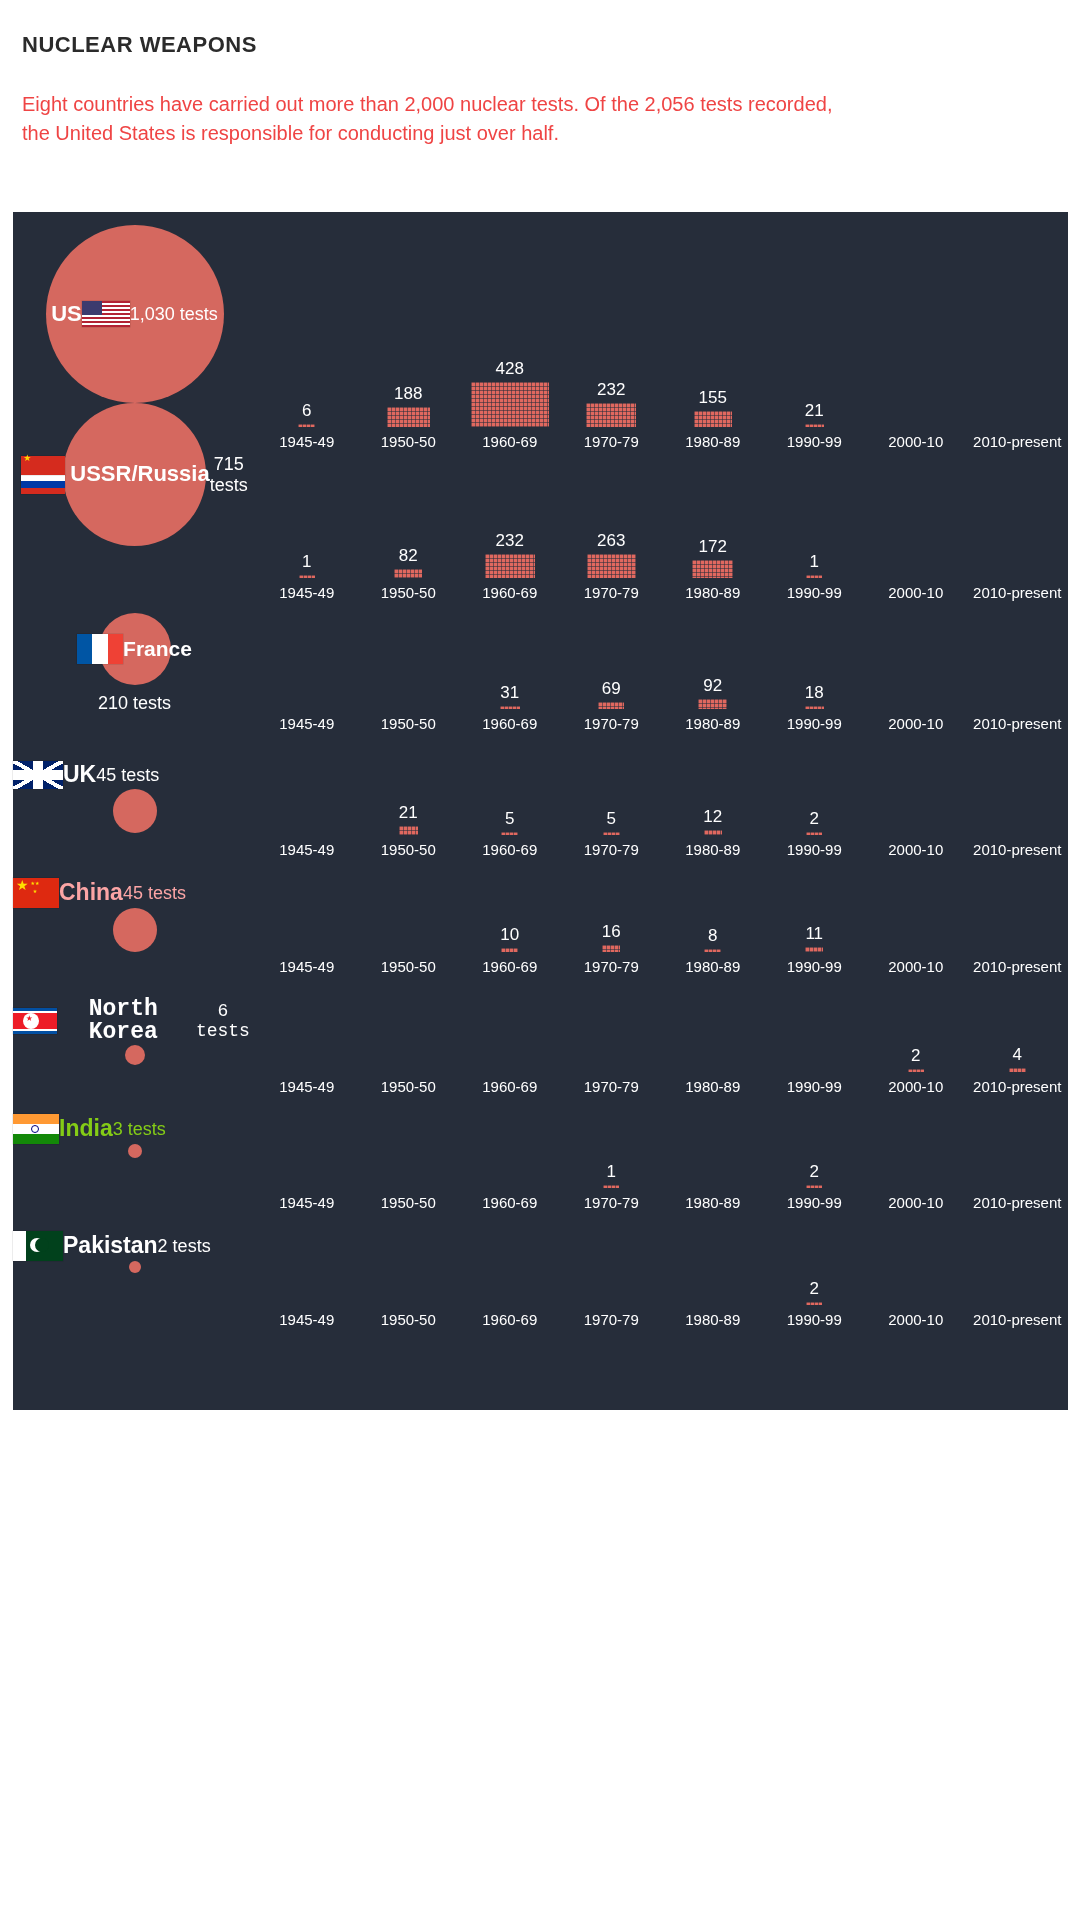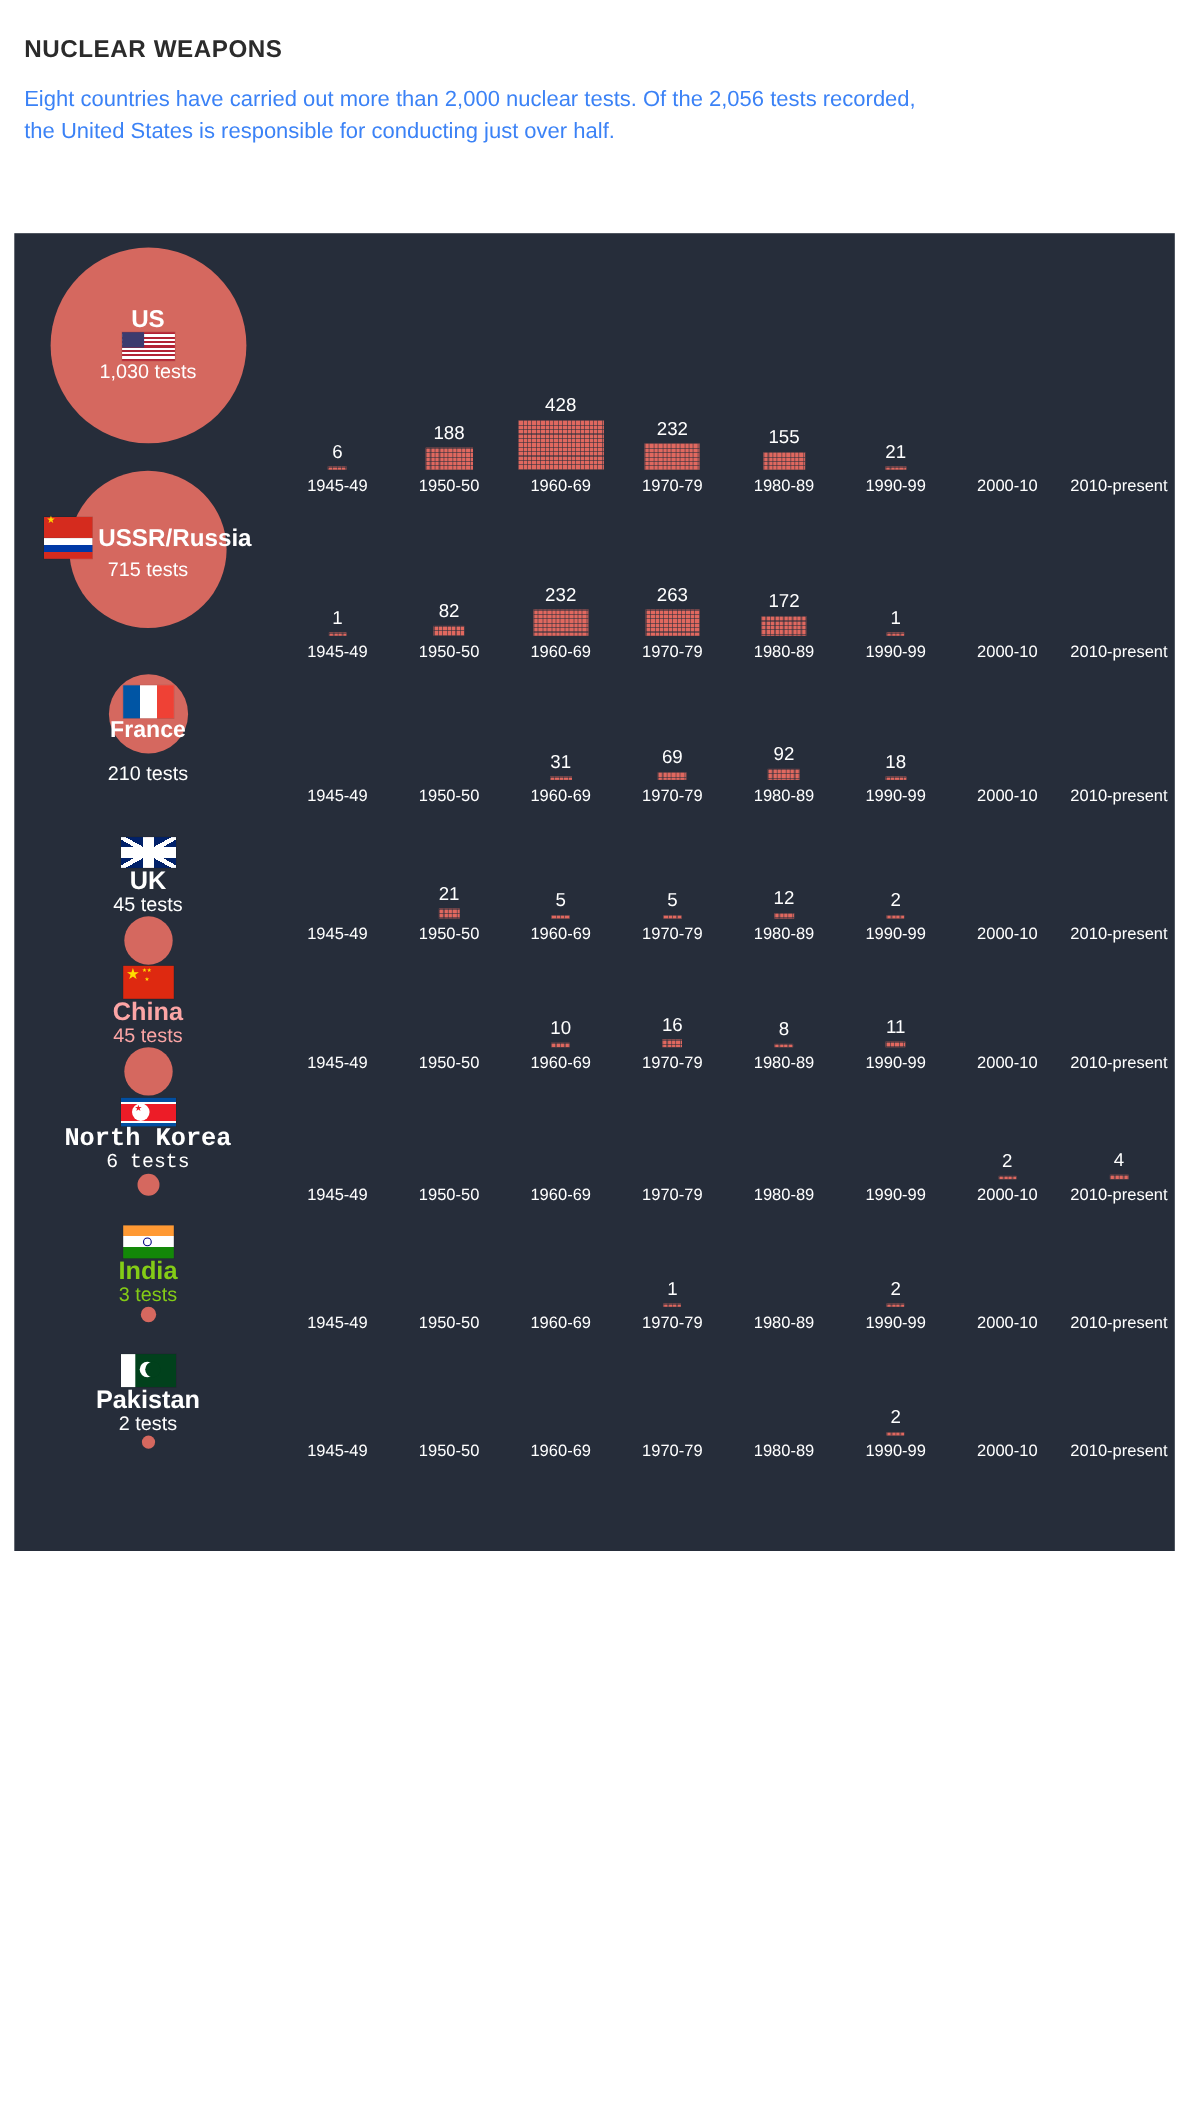--- a/index.html
+++ b/index.html
@@ -15,42 +15,42 @@
   .header{padding:0 22px;}
   .kicker{
     font-size:22px;font-weight:bold;letter-spacing:.5px;
     color:#2b2b2b;padding-top:32px;
   }
   .headline{
     font-size:41px;font-weight:400;color:#f4511e;
     margin-top:21px;letter-spacing:-.3px;line-height:1.05;
   }
   .standfirst{
-    font-size:20px;color:#3b82f6;line-height:1.45;
-    margin-top:18px;max-width:830px;
+    font-size:20px;color:#ef4444;line-height:1.45;
+    margin-top:32px;max-width:830px;
   }
 
   
   .panel{
     position:absolute;left:13px;top:212px;
     width:1055px;height:1198px;
     background:#262d3a;
   }
 
   
   .country{
     position:absolute;left:0;width:243px;
     text-align:center;color:#ffffff;
   }
   .bubble{
     border-radius:50%;background:#d5685f;
     margin:0 auto;display:flex;flex-direction:column;
     align-items:center;justify-content:center;
   }
-  .bubble-inner{display:flex;flex-direction:column;align-items:center;text-align:center;}
+  .bubble-inner{display:flex;flex-direction:row;align-items:center;text-align:center;}
   .cname{font-weight:bold;line-height:1.02;}
   .ctests{font-weight:400;}
   .flagwrap{display:flex;flex-direction:column;align-items:center;}
 
   
   .flag{display:block;box-shadow:0 0 0 .5px rgba(0,0,0,.15);}
   .flag-us{
     width:48px;height:26px;
     background:
       repeating-linear-gradient(to bottom,#b22234 0 2px,#ffffff 2px 4px);
@@ -207,21 +207,21 @@
           <div class="val empty"></div>
           <div style="height:0"></div>
           <div class="xlab">2000-10</div>
         </div>
         <div class="col" style="left: 710.5px;">
           <div class="val empty"></div>
           <div style="height:0"></div>
           <div class="xlab">2010-present</div>
         </div>
       </div>
-      <div class="country" style="top: 216px;">
+      <div class="country" style="top: 191px;">
         <div class="bubble" style="width:143px;height:143px;">
           <div class="bubble-inner">
             <div style="display:flex;align-items:center;gap:5px">
               <span class="flagwrap">
                 <span class="flag flag-ussr"></span>
                 <span class="flag flag-russia"></span>
               </span>
               <span class="cname" style="font-size:22px">USSR/Russia</span>
             </div>
             <span class="ctests" style="font-size:18px">715 tests</span>

